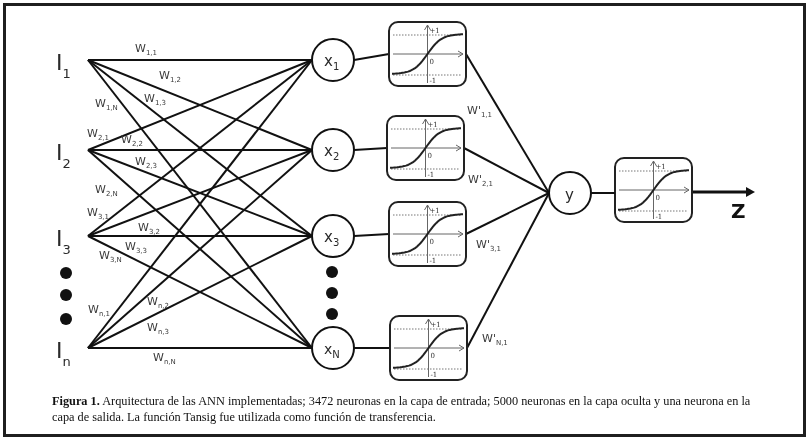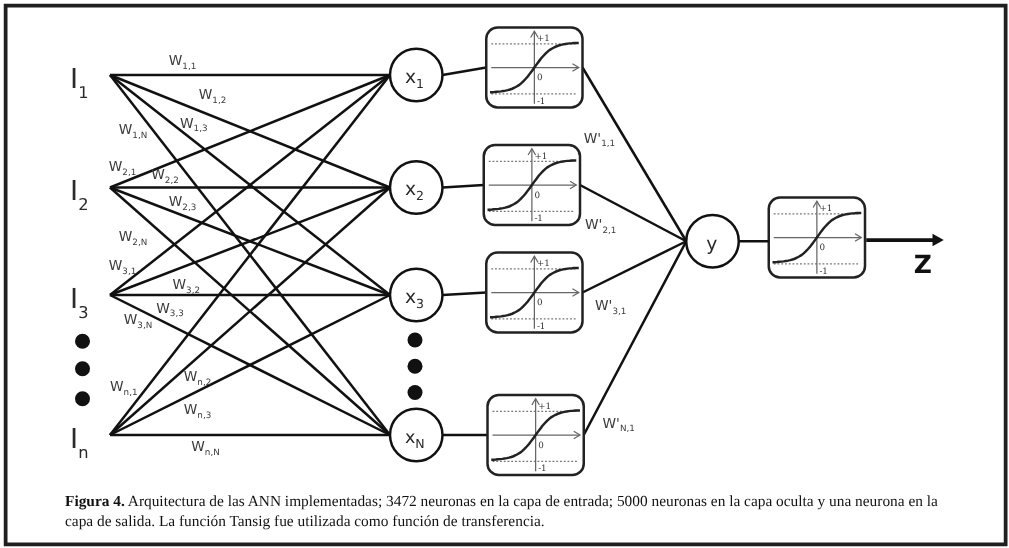--- a/index.html
+++ b/index.html
@@ -185,13 +185,13 @@
     <text class="node-lbl" x="565" y="200" font-size="15">y</text>
   </g>
 
   <g>
     <line x1="693" y1="192" x2="748" y2="192" stroke="#111" stroke-width="3"></line>
     <polygon points="746,187 755,192 746,197" fill="#111"></polygon>
     <text x="731" y="218" font-family="DejaVu Sans, sans-serif" font-weight="bold" font-size="20" fill="#111">Z</text>
   </g>
 </svg>
 
-<div id="caption"><b>Figura 4.</b><span> Arquitectura de las ANN implementadas; 3472 neuronas en la capa de entrada; 5000 neuronas en la capa oculta y una neurona en la capa de salida. La función Tansig fue utilizada como función de transferencia.</span></div>
+<div id="caption"><b>Figura 1.</b><span> Arquitectura de las ANN implementadas; 3472 neuronas en la capa de entrada; 5000 neuronas en la capa oculta y una neurona en la capa de salida. La función Tansig fue utilizada como función de transferencia.</span></div>
 
 </body></html>

